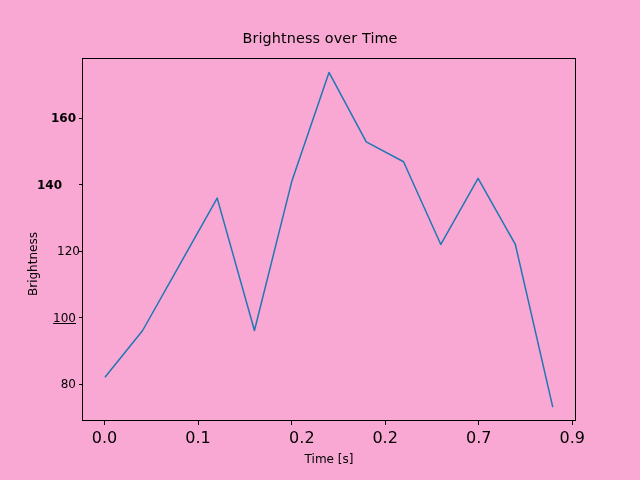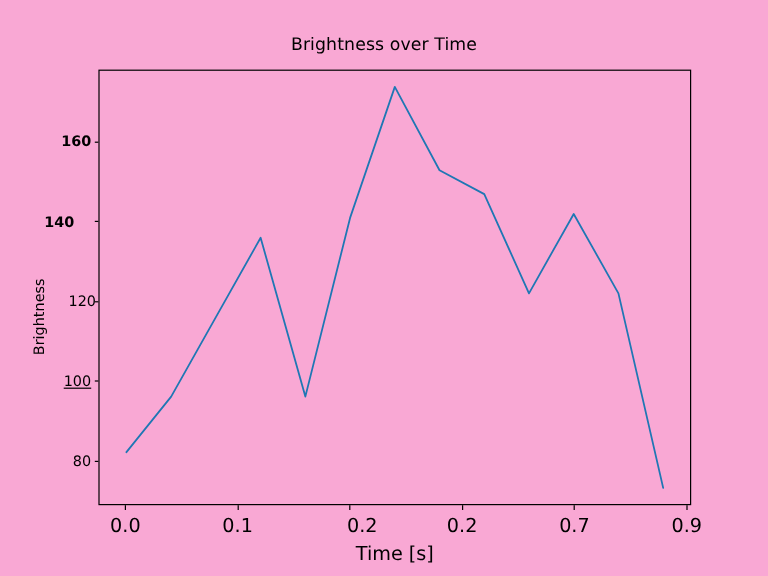--- a/index.html
+++ b/index.html
@@ -75,21 +75,21 @@
     width: 3.5px;
     height: 1.1px;
     background: #000000;
   }
   #xlabel {
     position: absolute;
     left: 82px;
     top: 452px;
     width: 494px;
     text-align: center;
-    font-size: 16px;
+    font-size: 12px;
     color: #000000;
   }
   #ylabel {
     position: absolute;
     left: 0px;
     top: 0px;
     font-size: 12px;
     color: #000000;
     transform-origin: left top;
     transform: translate(26px, 296px) rotate(-90deg);

